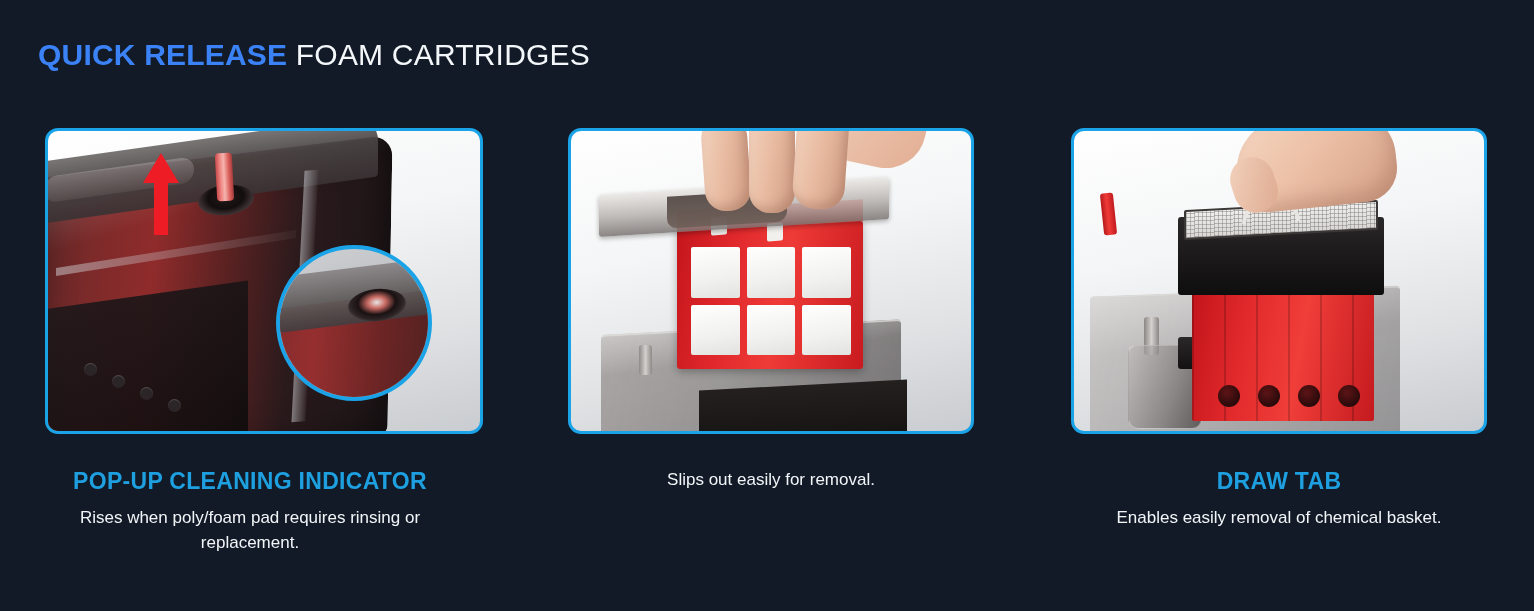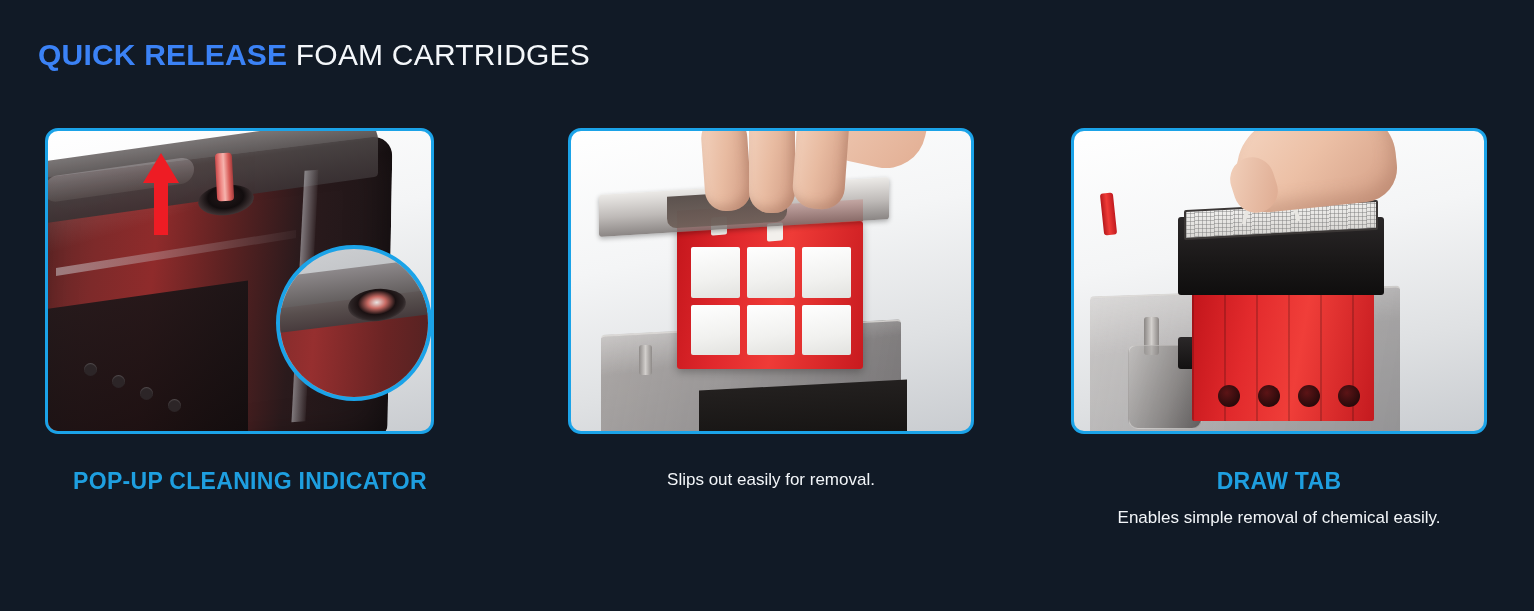--- a/index.html
+++ b/index.html
@@ -45,21 +45,21 @@
     top: 128px;
     width: 1534px;
     height: 460px;
   }
 
   .card {
     position: absolute;
     top: 0;
     width: 408px;
   }
-  .card-1 { left: 45px;   width: 389px; }
+  .card-1 { left: 45px;   width: 438px; }
   .card-2 { left: 568px;  width: 406px; }
   .card-3 { left: 1071px; width: 416px; }
 
   .photo-frame {
     position: relative;
     width: 100%;
     height: 306px;
     border: 3px solid #1ba3e8;
     border-radius: 13px;
     overflow: hidden;
@@ -532,20 +532,21 @@
           </div>
           <div class="inset-circle">
             <div class="inset-body"></div>
             <div class="inset-lid"></div>
             <div class="inset-seat"></div>
           </div>
         </div>
       </div>
       <div class="caption">
         <div class="caption-title">POP-UP CLEANING INDICATOR</div>
+        <div class="caption-text">Rises when poly/foam pad requires rinsing or replacement.</div>
       </div>
     </div>
 
     <div class="card card-2">
       <div class="photo-frame">
         <div class="photo">
           <div class="p2-base"></div>
           <div class="p2-base-dark"></div>
           <div class="p2-post"></div>
           <div class="p2-cart">
@@ -594,18 +595,18 @@
           <div class="p3-handle"></div>
           <div class="p3-tab"></div>
           <div class="p3-hand">
             <div class="p3-fist"></div>
             <div class="p3-thumb"></div>
           </div>
         </div>
       </div>
       <div class="caption">
         <div class="caption-title">DRAW TAB</div>
-        <div class="caption-text">Enables simple removal of chemical easily.</div>
+        <div class="caption-text">Enables easily removal of chemical basket.</div>
       </div>
     </div>
 
   </div>
 </div>
 
 </body></html>

